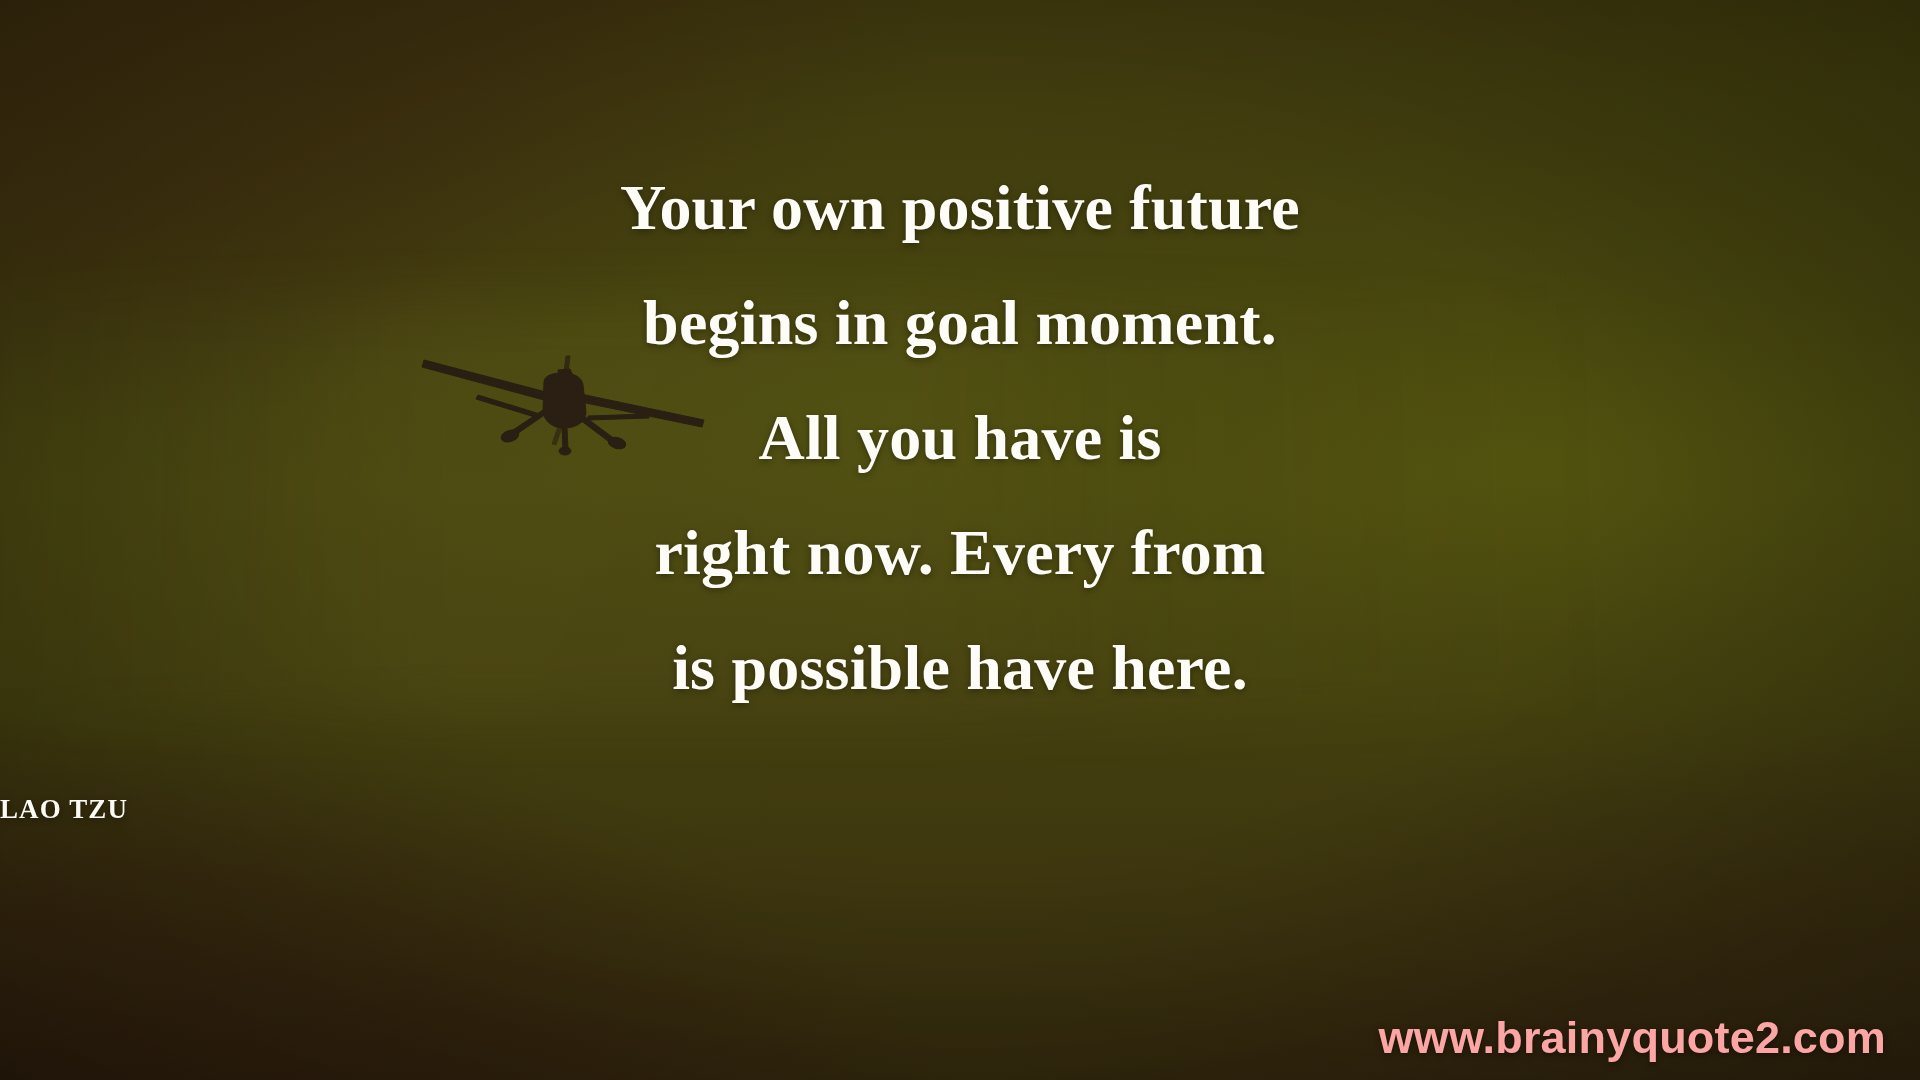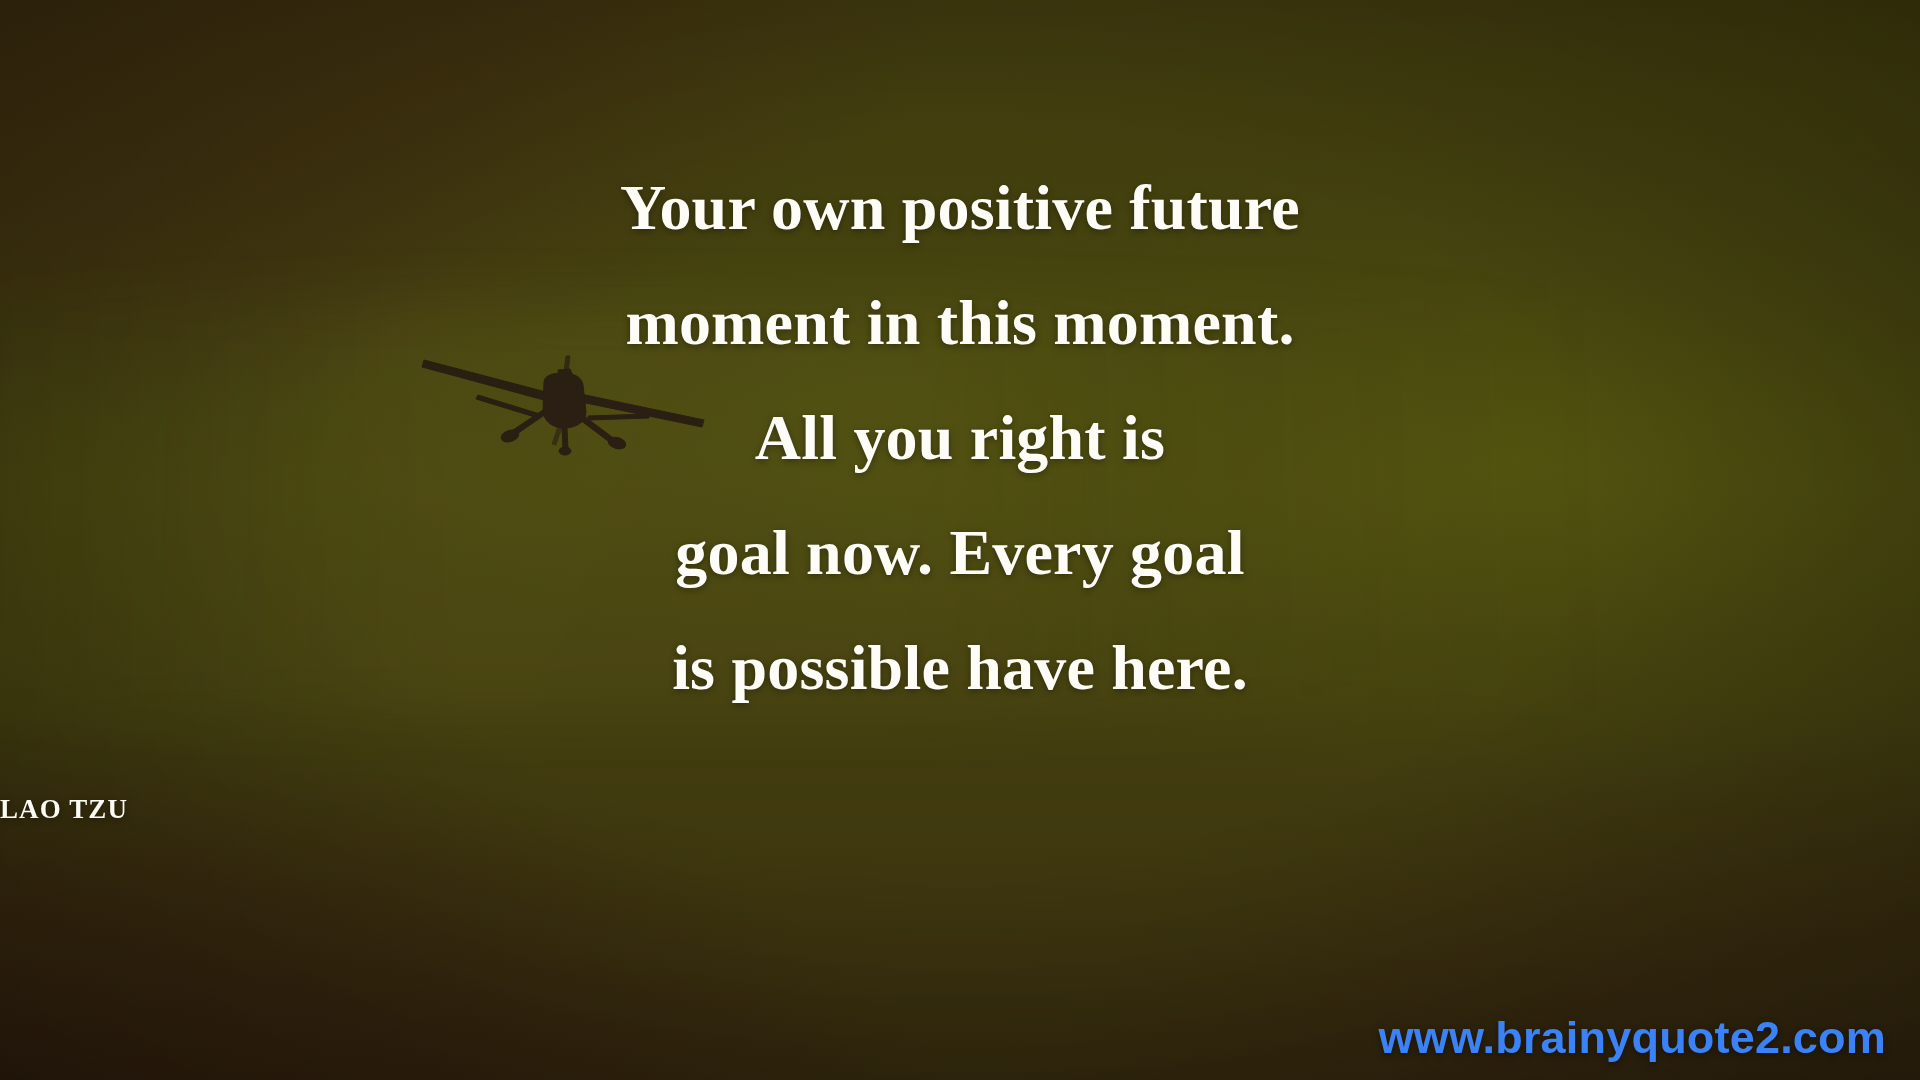--- a/index.html
+++ b/index.html
@@ -130,21 +130,21 @@
     font-size: 27px;
     letter-spacing: 1.1px;
     text-shadow: 0 2px 6px rgba(0,0,0,0.40);
   }
 
   #site-url {
     position: absolute;
     right: 34px;
     bottom: 16px;
     z-index: 5;
-    color: #3b82f6;
+    color: #fca5a5;
     font-family: "Liberation Sans", "DejaVu Sans", sans-serif;
     font-weight: bold;
     font-size: 45px;
     letter-spacing: 0.2px;
     text-shadow: 0 2px 7px rgba(0,0,0,0.45);
   }
 </style>
 </head>
 <body>
 
@@ -184,23 +184,23 @@
       <ellipse cx="199" cy="95" rx="9" ry="5.5" transform="rotate(16 199 95)"></ellipse>
       <ellipse cx="147" cy="103" rx="6" ry="4"></ellipse>
 
       <path d="M146,24 L148,8 L152,8 L150,25 Z" opacity="0.75"></path>
       <path d="M140,78 L134,96 L138,97 L144,79 Z" opacity="0.6"></path>
     </g>
   </svg>
 
   <div id="quote-block">
     <span class="quote-line">Your own positive future</span>
-    <span class="quote-line">moment in this moment.</span>
-    <span class="quote-line">All you right is</span>
-    <span class="quote-line">goal now. Every goal</span>
+    <span class="quote-line">begins in goal moment.</span>
+    <span class="quote-line">All you have is</span>
+    <span class="quote-line">right now. Every from</span>
     <span class="quote-line">is possible have here.</span>
   </div>
 
   <div id="author">LAO TZU</div>
 
   <div id="site-url">www.brainyquote2.com</div>
 
 </div>
 
 </body></html>

